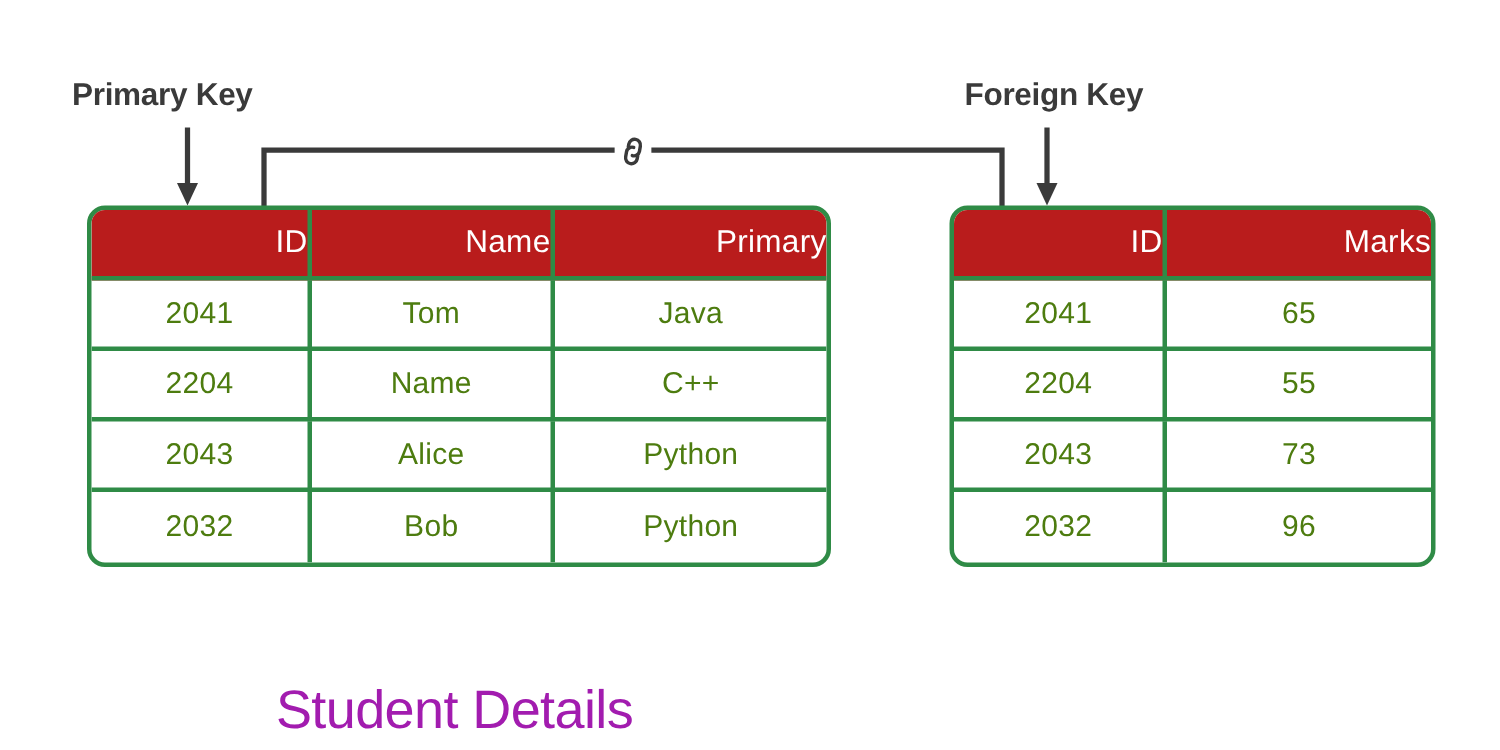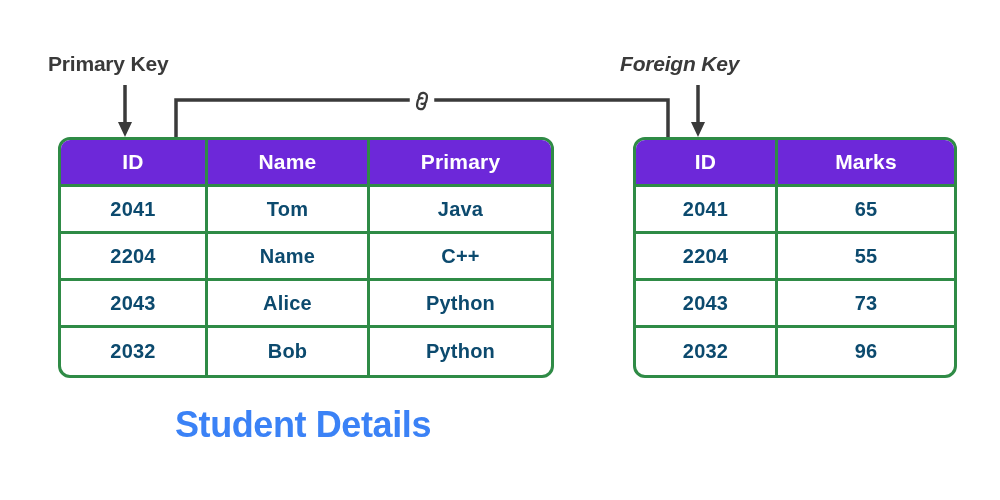--- a/index.html
+++ b/index.html
@@ -27,21 +27,21 @@
   .anno-label {
     position: absolute;
     font-family: "Liberation Sans", sans-serif;
     font-weight: bold;
     font-size: 21px;
     letter-spacing: -0.2px;
     color: #3a3a3a;
     white-space: nowrap;
   }
   #primary-key-label { left: 48px;  top: 52px; }
-  #foreign-key-label { left: 620px; top: 52px; font-style: italic; }
+  #foreign-key-label { left: 643px; top: 52px; }
 
   
   .connector-layer {
     position: absolute;
     left: 0;
     top: 0;
     width: 1000px;
     height: 500px;
     pointer-events: none;
   }
@@ -77,30 +77,31 @@
     vertical-align: middle;
     padding: 0;
     height: 47px;
     box-sizing: border-box;
   }
   .db-table th:last-child,
   .db-table td:last-child { border-right: none; }
   .db-table tr:last-child td { border-bottom: none; margin-top: 16px; }
 
   .db-table thead th {
-    background: #6d28d9;
+    background: #b91c1c;
     color: #ffffff;
-    font-weight: bold;
+    font-weight: normal;
     font-size: 21px;
     letter-spacing: 0.2px;
     border-bottom: 3px solid #2f8b46;
+    text-align: right;
   }
   .db-table tbody td {
-    color: #0c4a6e;
-    font-weight: bold;
+    color: #4d7c0f;
+    font-weight: normal;
     font-size: 20px;
     letter-spacing: 0.2px;
   }
 
   
   #student-details-block { left: 58px; top: 137px; }
   #student-details-table { width: 490px; }
   #student-details-table .col-id     { width: 147px; }
   #student-details-table .col-name   { width: 162px; }
   #student-details-table .col-course { width: 181px; }
@@ -108,26 +109,27 @@
   
   #student-marks-block { left: 633px; top: 137px; }
   #student-marks-table { width: 318px; }
   #student-marks-table .col-id    { width: 142px; }
   #student-marks-table .col-marks { width: 176px; }
 
   
   .caption {
     position: absolute;
     font-family: "Liberation Sans", sans-serif;
-    font-weight: bold;
+    font-weight: normal;
     font-size: 36px;
     letter-spacing: -0.4px;
-    color: #3b82f6;
+    color: #a21caf;
     white-space: nowrap;
     text-align: center;
+    margin-top: 48px;
   }
   #student-details-caption { left: 58px;  top: 404px; width: 490px; }
   #student-marks-caption   { left: 633px; top: 404px; width: 318px; }
 </style>
 </head>
 <body>
 
 <div class="canvas">
 
   <div class="anno-label" id="primary-key-label">Primary Key</div>

